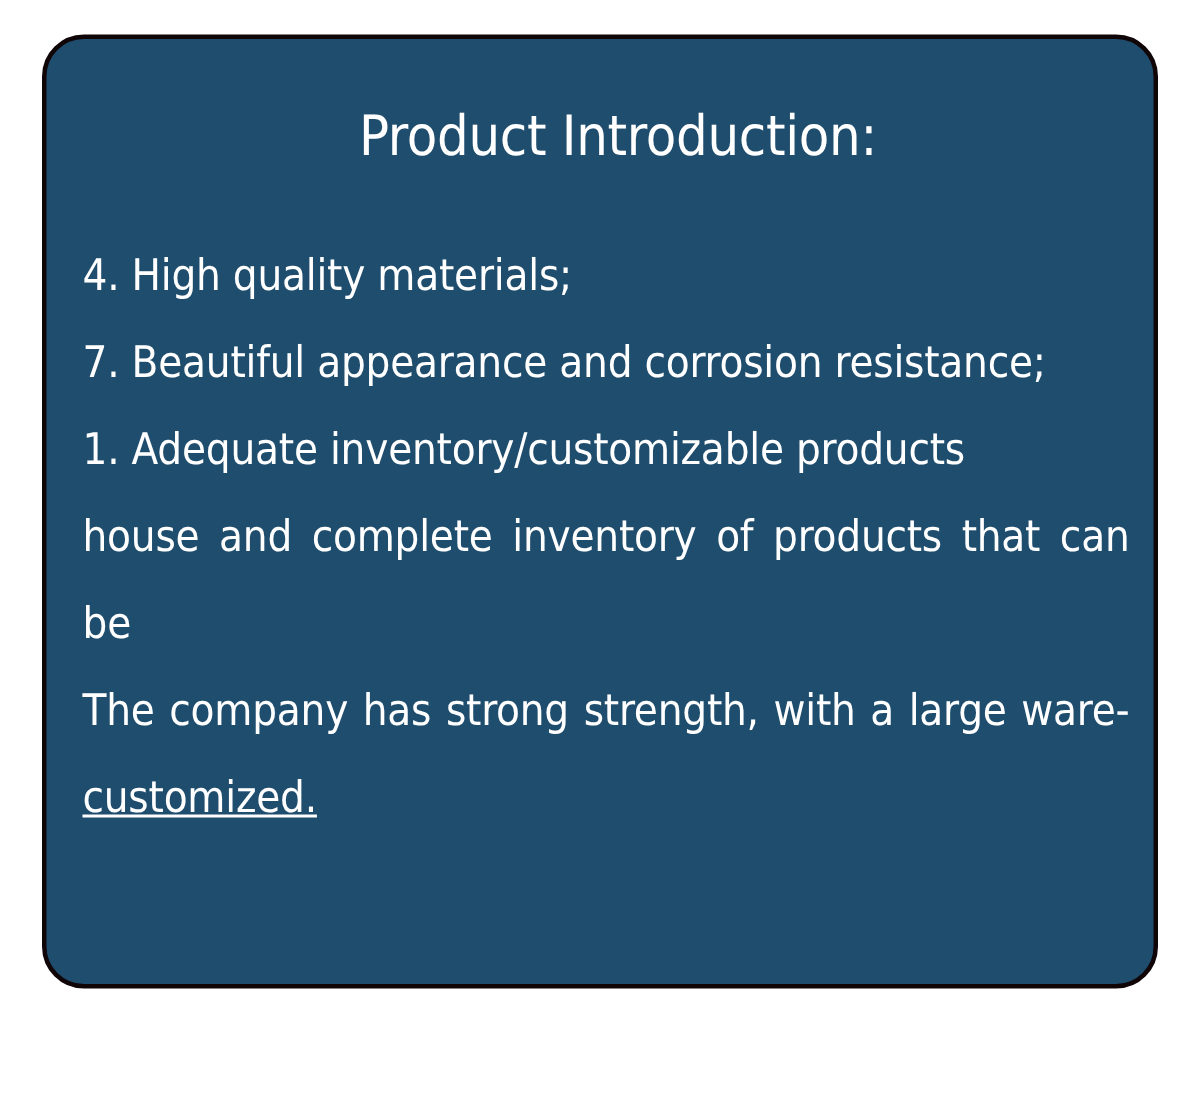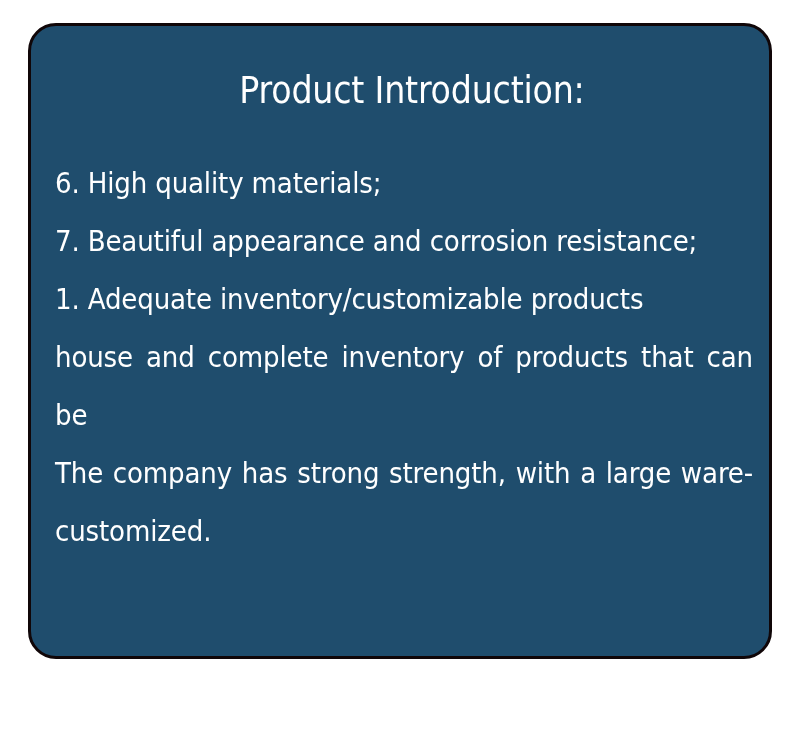--- a/index.html
+++ b/index.html
@@ -74,32 +74,33 @@
     display: block;
     text-align: justify;
     text-align-last: justify;
     white-space: normal;
   }
   #intro-paragraph .last-line {
     display: block;
     text-align: center;
     text-align-last: left;
     white-space: nowrap;
+    text-decoration: underline;
   }
 </style>
 </head>
 <body>
 
 <div id="info-panel">
 
   <h1 id="panel-title">Product Introduction:</h1>
 
   <div id="panel-body">
 
-    <div class="feature-line">6. High quality materials;</div>
+    <div class="feature-line">4. High quality materials;</div>
 
     <div class="feature-line">7. Beautiful appearance and corrosion resistance;</div>
 
 
     <div class="feature-line">1.  Adequate inventory/customizable products</div>
 
     <div id="intro-paragraph">
       <span class="just-line">house and complete inventory of products that can be</span>
       <span class="just-line">The company has strong strength, with a large ware-</span>
       <span class="last-line">customized.</span>

